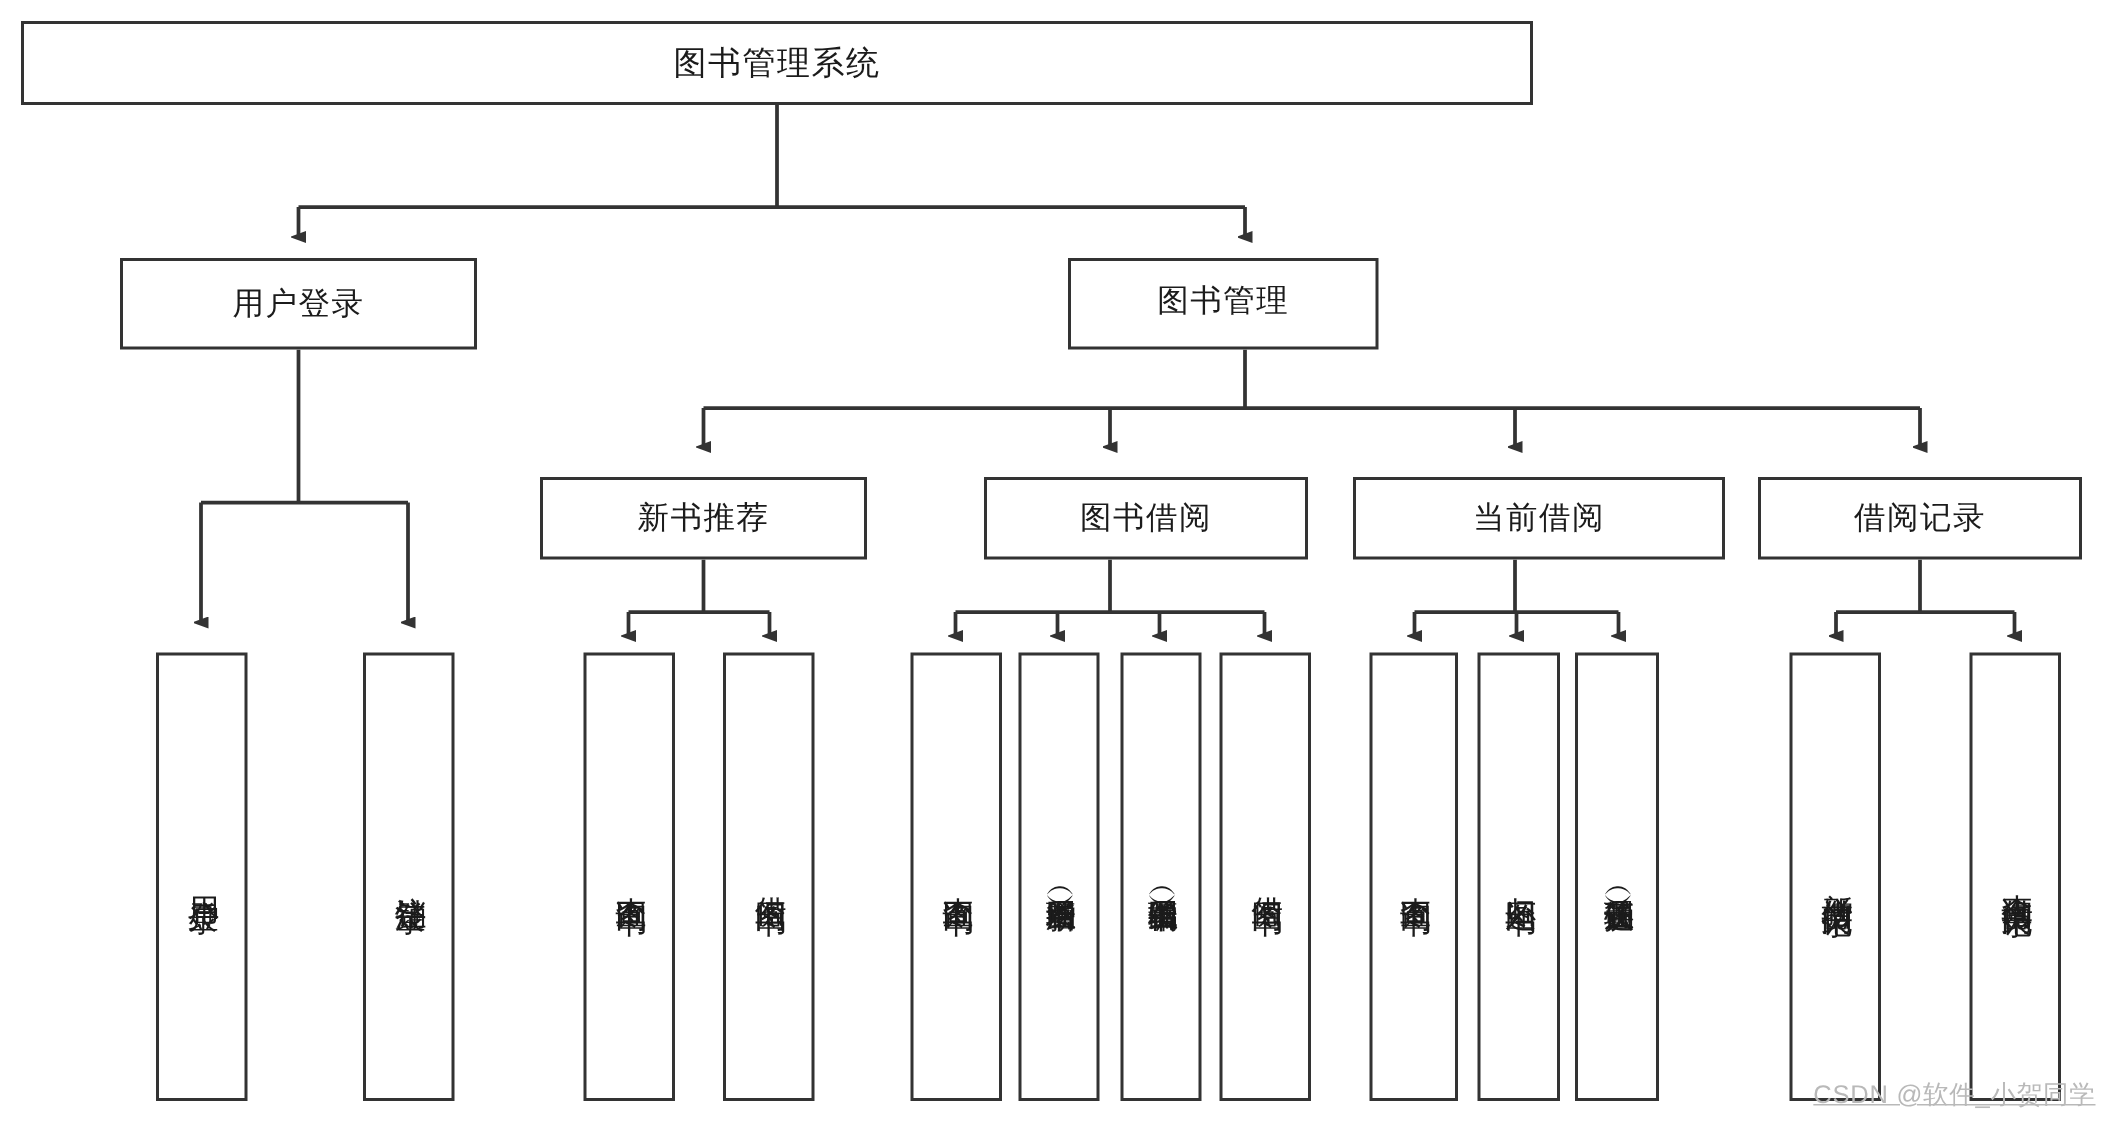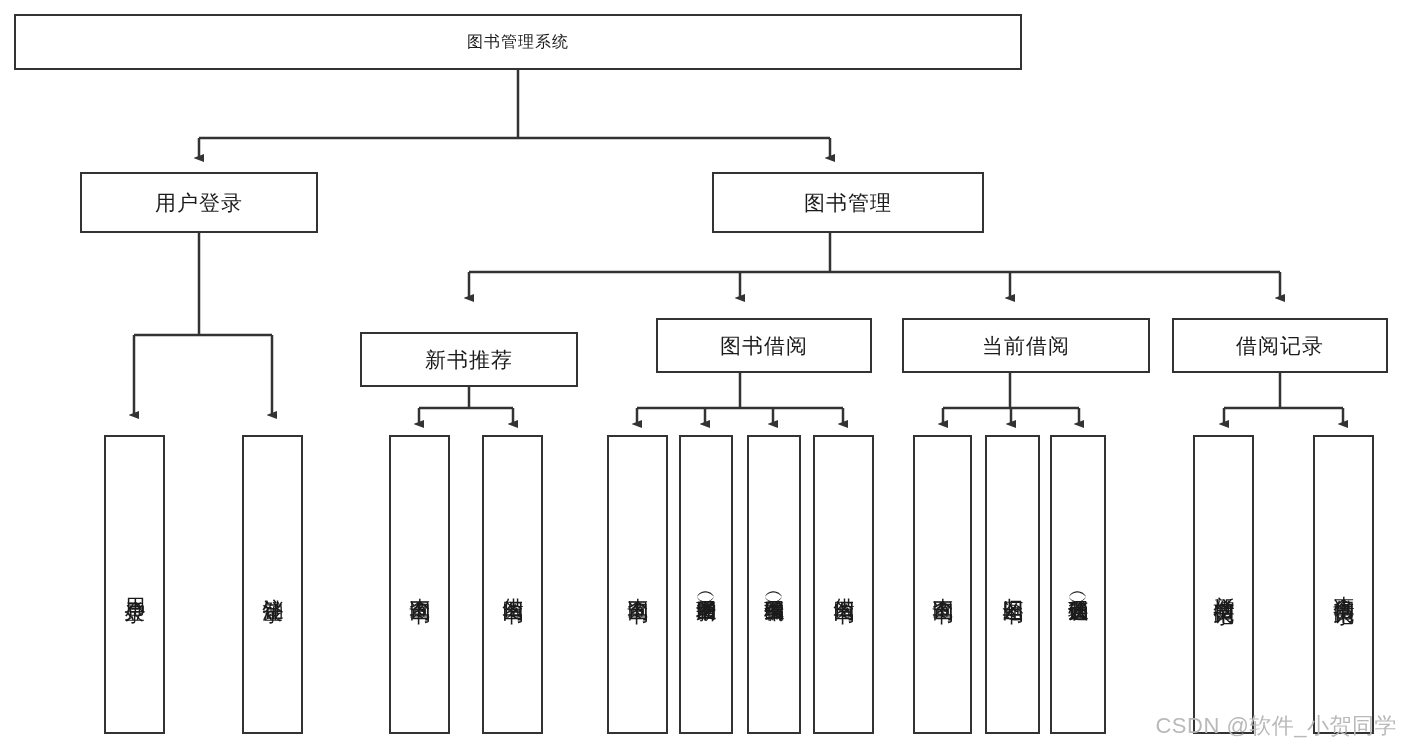--- a/index.html
+++ b/index.html
@@ -35,45 +35,46 @@
     align-items: center;
     justify-content: center;
     color: #1b1b1b;
   }
   .node.horizontal {
     font-size: 21px;
     letter-spacing: 1px;
     line-height: 1.2;
   }
   .node.root {
-    font-size: 16px;
+    font-size: 22px;
   }
   .node.vertical {
     writing-mode: vertical-rl;
     text-orientation: upright;
     font-size: 21px;
     line-height: 1.18;
     letter-spacing: 2px;
     padding: 6px 0;
     white-space: nowrap;
   }
   .node.vertical .vtext {
     writing-mode: vertical-rl;
     text-orientation: upright;
     display: block;
     text-align: center;
   }
   .watermark {
     position: absolute;
     right: 8px;
     bottom: 6px;
-    font-size: 22px;
+    font-size: 17px;
     color: #b9b9b9;
     letter-spacing: 0.5px;
     white-space: nowrap;
+    text-decoration: underline;
   }
 </style>
 </head>
 <body>
 
 <div id="diagram-root">
 
   <svg class="connectors" viewBox="0 0 1405 747">
     <defs>
       <marker id="arrow" markerWidth="10" markerHeight="10" refX="4" refY="5" orient="auto" markerUnits="userSpaceOnUse">
@@ -124,25 +125,25 @@
     </g>
   </svg>
 
   <div class="node horizontal root" style="left:14px; top:14px; width:1008px; height:56px;">
     <span>图书管理系统</span>
   </div>
 
   <div class="node horizontal" style="left:80px; top:172px; width:238px; height:61px;">
     <span>用户登录</span>
   </div>
-  <div class="node horizontal" style="left:712px; top:172px; width:272px; height:61px;">
+  <div class="node horizontal" style="left:712px; top:172px; width:207px; height:61px;font-family:Liberation Mono, monospace;">
     <span>图书管理</span>
   </div>
 
-  <div class="node horizontal" style="left:360px; top:332px; width:218px; height:55px;">
+  <div class="node horizontal" style="left:360px; top:318px; width:218px; height:55px;">
     <span>新书推荐</span>
   </div>
   <div class="node horizontal" style="left:656px; top:318px; width:216px; height:55px;">
     <span>图书借阅</span>
   </div>
   <div class="node horizontal" style="left:902px; top:318px; width:248px; height:55px;">
     <span>当前借阅</span>
   </div>
   <div class="node horizontal" style="left:1172px; top:318px; width:216px; height:55px;">
     <span>借阅记录</span>

